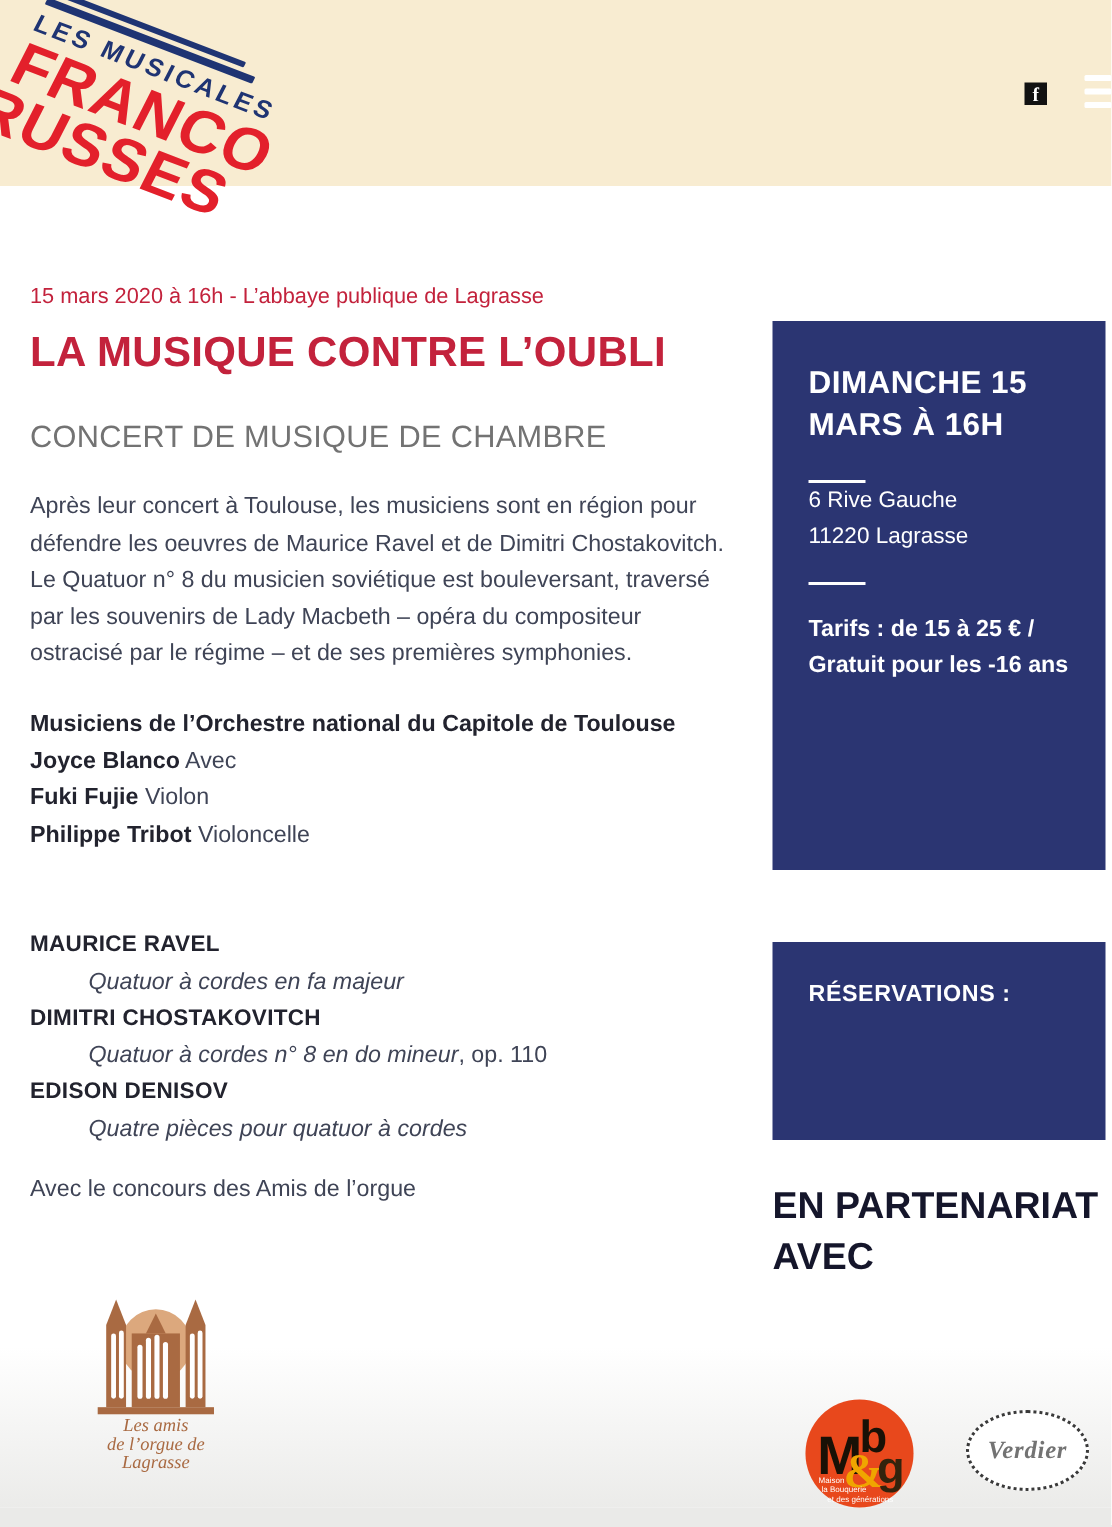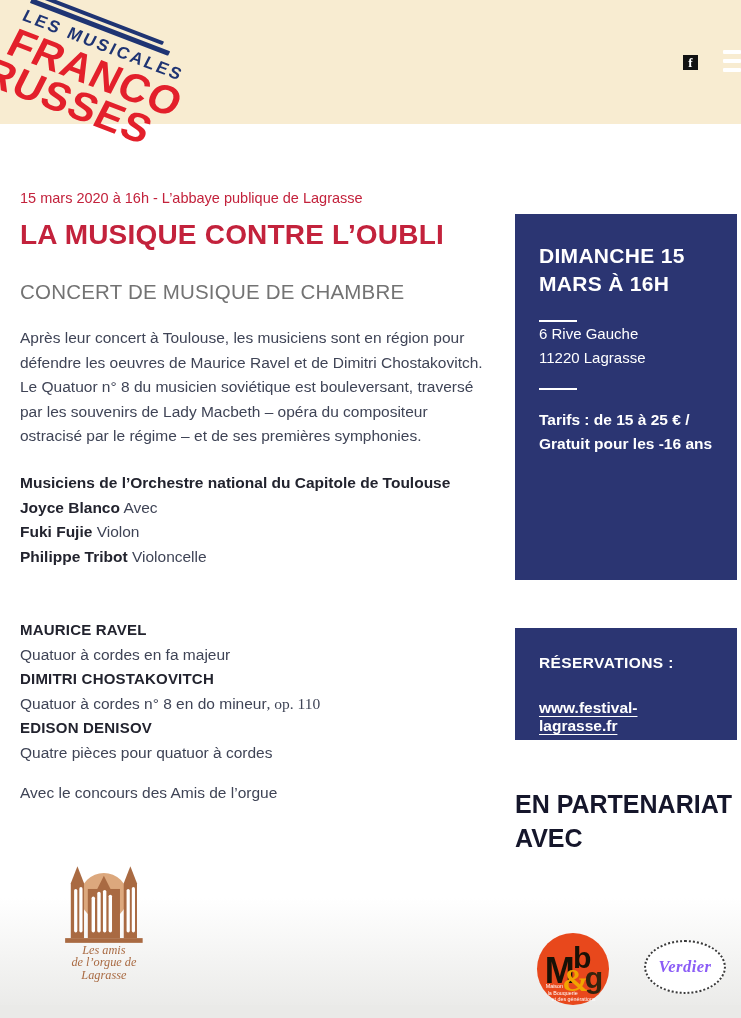--- a/index.html
+++ b/index.html
@@ -30,48 +30,48 @@
   
   .meta{left:20px;top:190px;font-size:14.5px;color:#c3223c;}
   .h1{left:20px;top:219px;font-size:28px;font-weight:800;color:#c3223c;letter-spacing:.2px;}
   .h2{left:20px;top:280px;font-size:20.5px;font-weight:400;color:#737373;letter-spacing:.2px;}
   .para{left:20px;top:326px;width:464px;font-size:15.5px;line-height:24.5px;color:#3f4456;}
   .musicians{left:20px;top:471px;font-size:15.5px;line-height:24.5px;color:#3f4456;}
   .musicians .head{font-weight:800;color:#22232e;}
   .musicians b{color:#22232e;}
   .program{left:20px;top:618px;font-size:15.5px;line-height:24.5px;color:#3f4456;}
   .program .composer{font-weight:800;color:#22232e;font-size:15px;letter-spacing:.2px;}
-  .program .piece{}
-  .program .suffix{font-style:normal;font-family:Liberation Serif, serif;}
+  .program .piece{font-style:italic;margin-left:39px;}
+  .program .suffix{font-style:normal;}
   .note{left:20px;top:784px;font-size:15.5px;color:#3f4456;}
 
   
   .navy-box{left:515px;width:222px;background:#2b3572;color:#ffffff;box-sizing:border-box;}
   .box1{top:214px;height:366px;padding:28px 24px 12px;}
   .box1 .title{font-size:21px;line-height:28px;font-weight:800;letter-spacing:.3px;}
   .rule{width:38px;border-top:2px solid #ffffff;}
   .box1 .rule-a{margin:22px 0 0;}
   .venue{margin-top:24px;font-size:15px;line-height:24px;font-weight:700;}
   .addr{font-size:15px;line-height:24px;font-weight:400;}
   .box1 .rule-b{margin:18px 0 0;}
   .tariff{margin-top:18px;font-size:15.5px;line-height:24px;font-weight:700;}
-  .box2{top:628px;height:112px;padding:26px 24px;}
+  .box2{top:628px;height:132px;padding:26px 24px;}
   .resa-label{font-size:15.5px;font-weight:800;letter-spacing:.4px;}
   .resa-link{display:inline-block;margin-top:27px;font-size:15.5px;font-weight:700;color:#ffffff;
     text-decoration:underline;text-underline-offset:3px;cursor:pointer;}
   .partner-h{left:515px;top:787px;width:230px;font-size:25px;line-height:34px;font-weight:800;color:#15162b;}
 
   
   .fade{left:0;top:898px;width:741px;height:107px;background:linear-gradient(180deg,rgba(236,236,235,0),rgba(233,233,231,.9));z-index:0;}
   .footer-band{left:0;top:1005px;width:741px;height:13px;background:#eaeae8;z-index:1;}
   .amis-logo{left:50px;top:862px;width:104px;height:122px;z-index:1;}
   .mbg-logo{left:536px;top:932px;width:74px;height:74px;z-index:1;cursor:pointer;}
   .verdier-logo{left:644px;top:940px;width:82px;height:54px;box-sizing:border-box;border:2px dotted #3a3a3a;
     border-radius:50%;display:flex;align-items:center;justify-content:center;background:#fff;z-index:1;cursor:pointer;}
-  .verdier-name{font-family:"Liberation Serif",serif;font-style:italic;font-size:16.5px;font-weight:700;color:#8b5cf6;letter-spacing:.5px;}
+  .verdier-name{font-family:"Liberation Serif",serif;font-style:italic;font-size:16.5px;font-weight:700;color:#737373;letter-spacing:.5px;}
 </style>
 </head>
 <body>
 
 <div class="header">
   <div class="brand">
     <div class="brand-inner">
       <div class="stripe stripe1"></div>
       <div class="stripe stripe2"></div>
       <div class="brand-top">LES MUSICALES</div>
@@ -114,21 +114,20 @@
   <div class="title">DIMANCHE 15 MARS À 16H</div>
   <div class="rule rule-a"></div>
   <div class="addr">6 Rive Gauche</div>
   <div class="addr">11220 Lagrasse</div>
   <div class="rule rule-b"></div>
   <div class="tariff">Tarifs : de 15 à 25 € / Gratuit pour les -16 ans</div>
 </div>
 
 <div class="abs navy-box box2">
   <div class="resa-label">RÉSERVATIONS :</div>
-  <a class="resa-link">www.festival-lagrasse.fr</a>
 </div>
 
 <div class="abs partner-h">EN PARTENARIAT AVEC</div>
 
 <div class="abs fade"></div>
 <div class="abs footer-band"></div>
 
 <div class="abs amis-logo">
   <svg width="104" height="122" viewBox="0 0 110 128" xmlns="http://www.w3.org/2000/svg">
     <circle cx="57" cy="36" r="25" fill="#dca87d"></circle>

